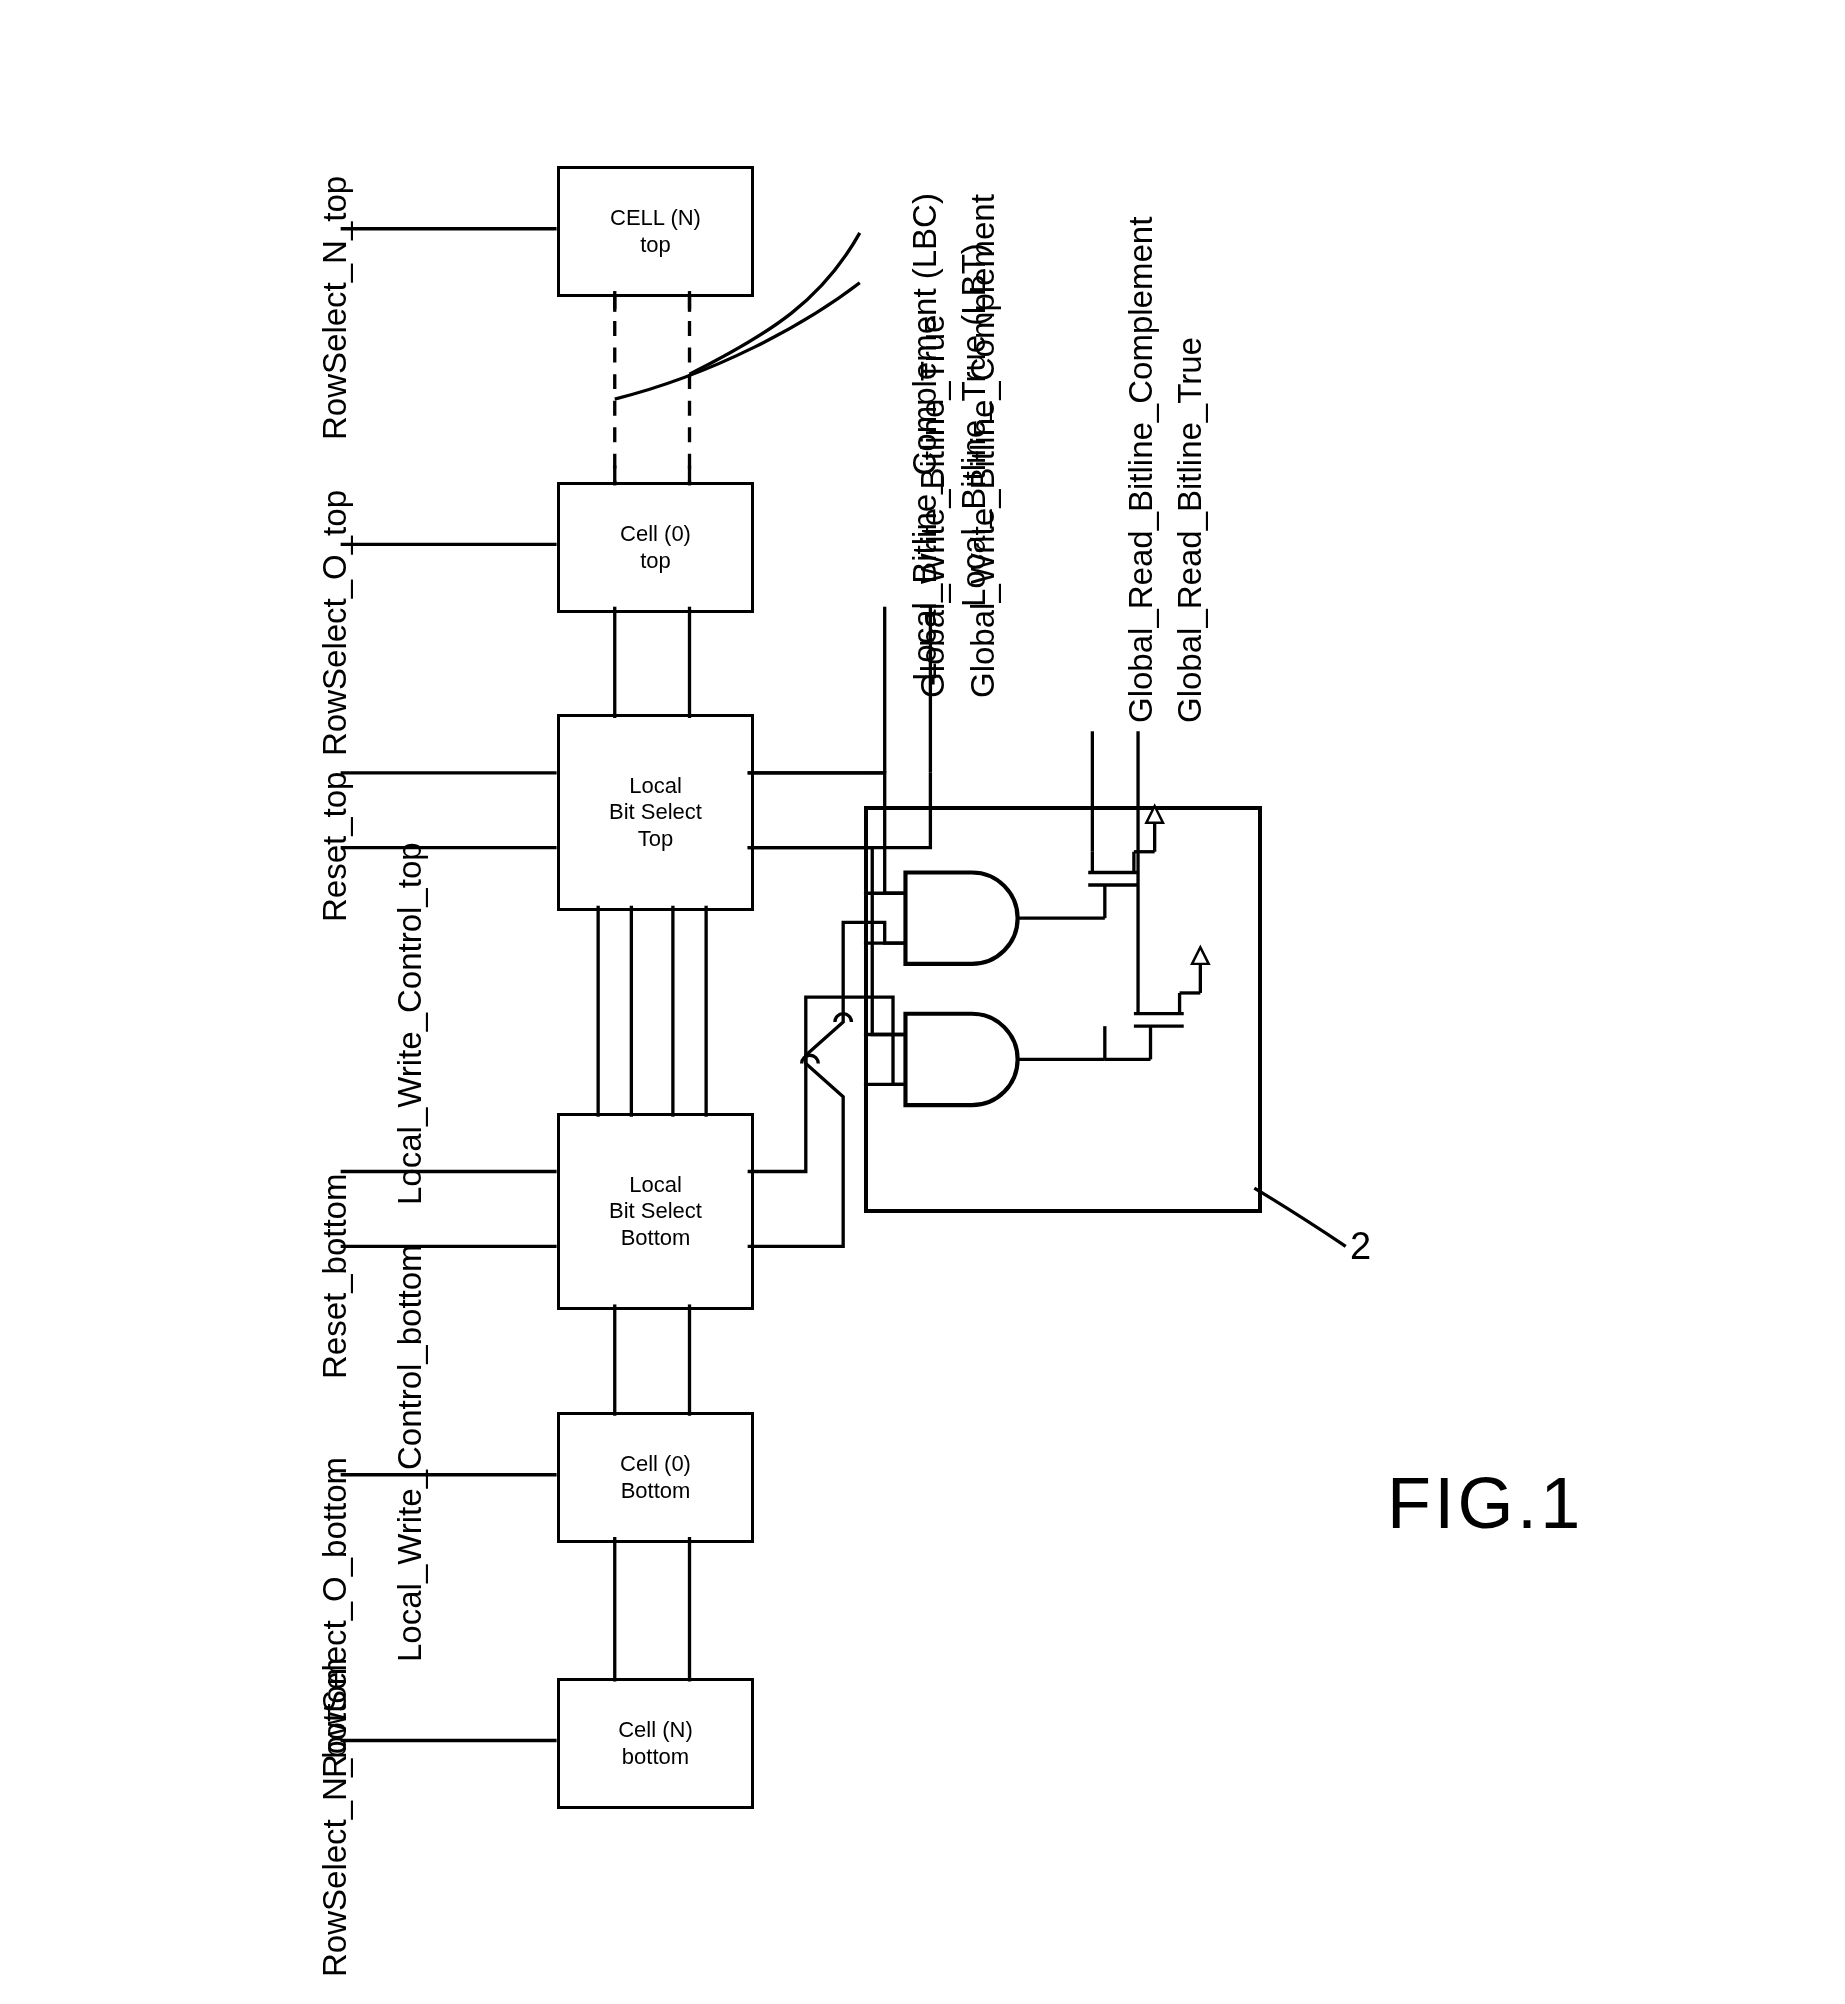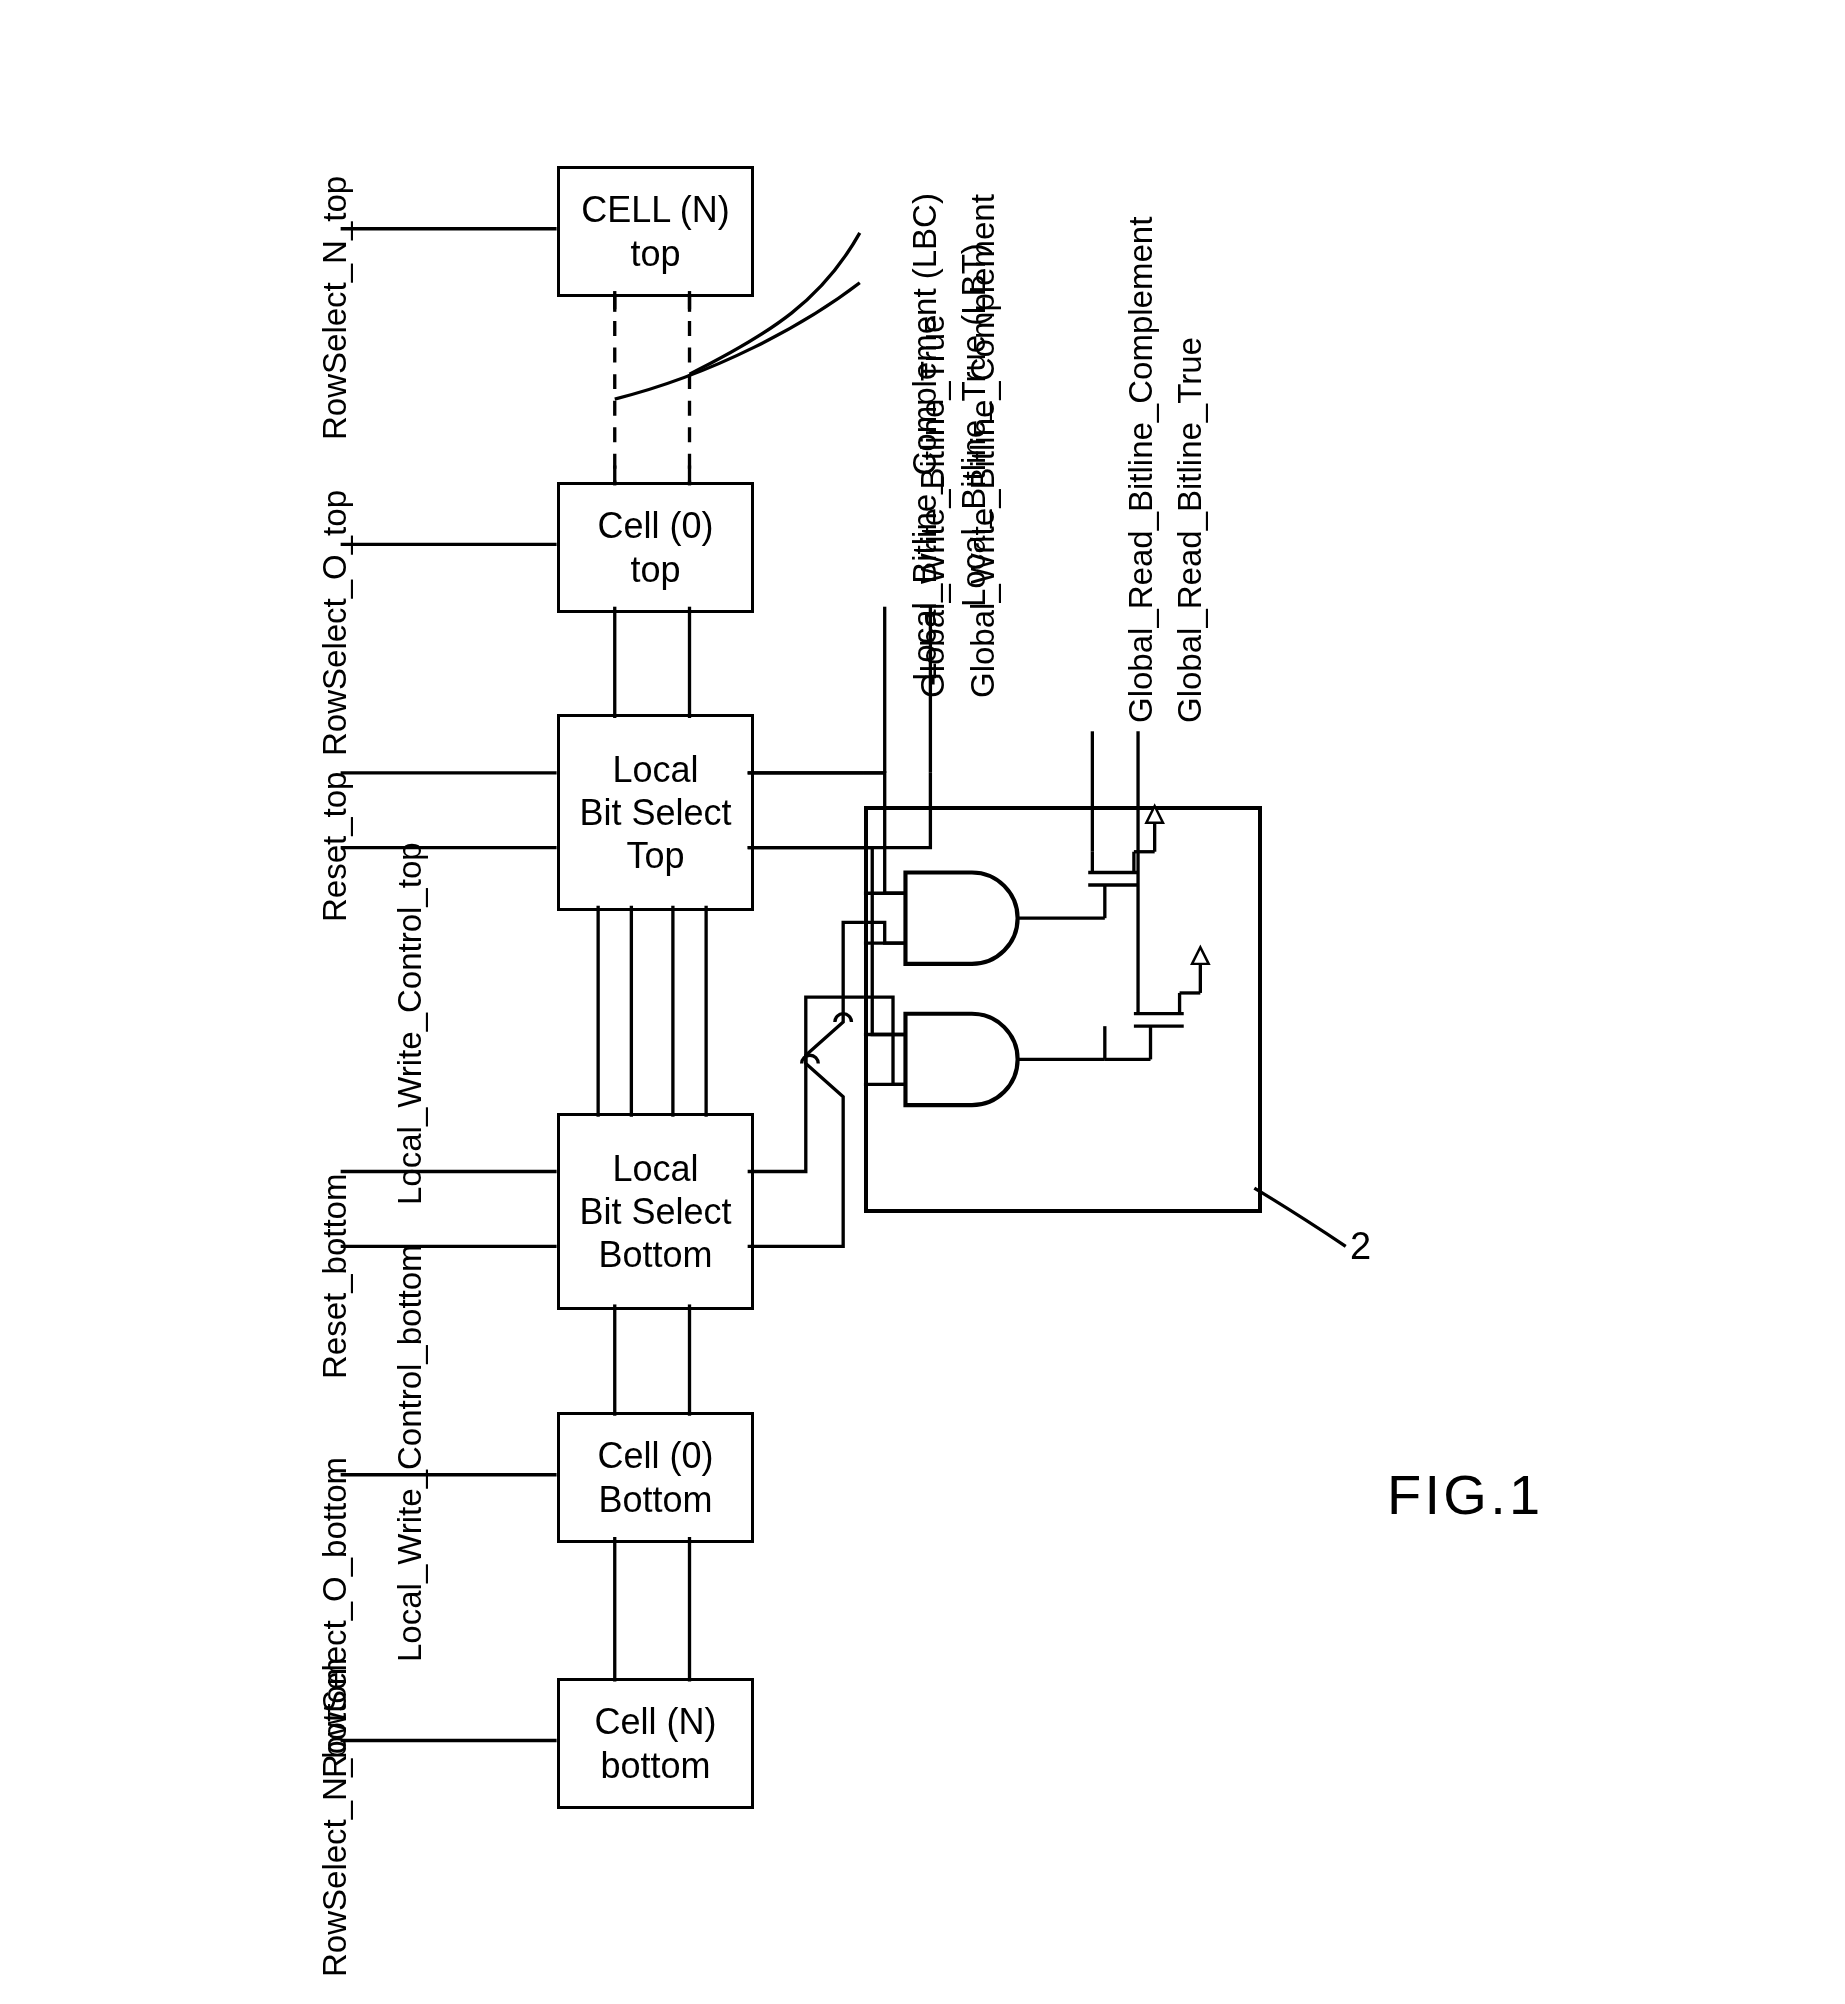--- a/index.html
+++ b/index.html
@@ -15,36 +15,36 @@
   }
   .box {
     position: absolute;
     border: 3.3px solid #000;
     background: #fff;
     text-align: center;
     display: flex;
     flex-direction: column;
     justify-content: center;
     align-items: center;
-    font-size: 36px;
+    font-size: 22px;
     line-height: 1.2;
   }
   .big-box {
     position: absolute;
     border: 4.2px solid #000;
     background: #fff;
   }
   .label {
     position: absolute;
     font-size: 33px;
     white-space: nowrap;
   }
   .fig-label {
     position: absolute;
-    font-size: 56px;
+    font-size: 72px;
     font-weight: normal;
     letter-spacing: 3.3px;
   }
   .vlabel {
     transform-origin: 0 0;
     transform: rotate(-90deg);
   }
   svg.wires {
     position: absolute;
     left: 0;

